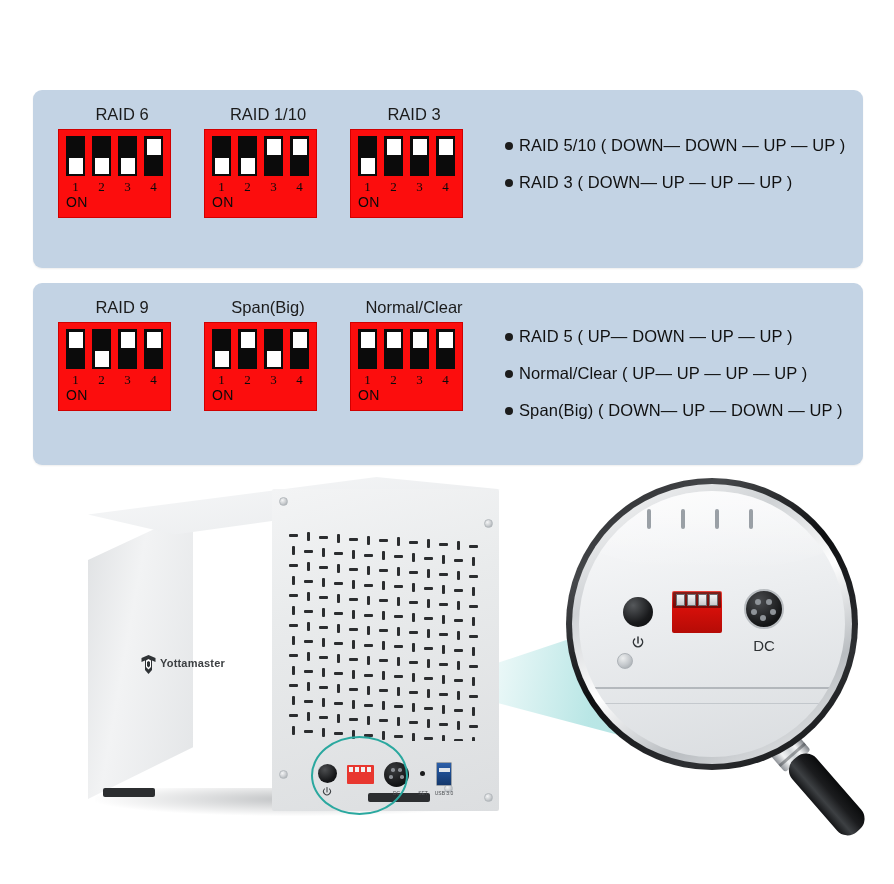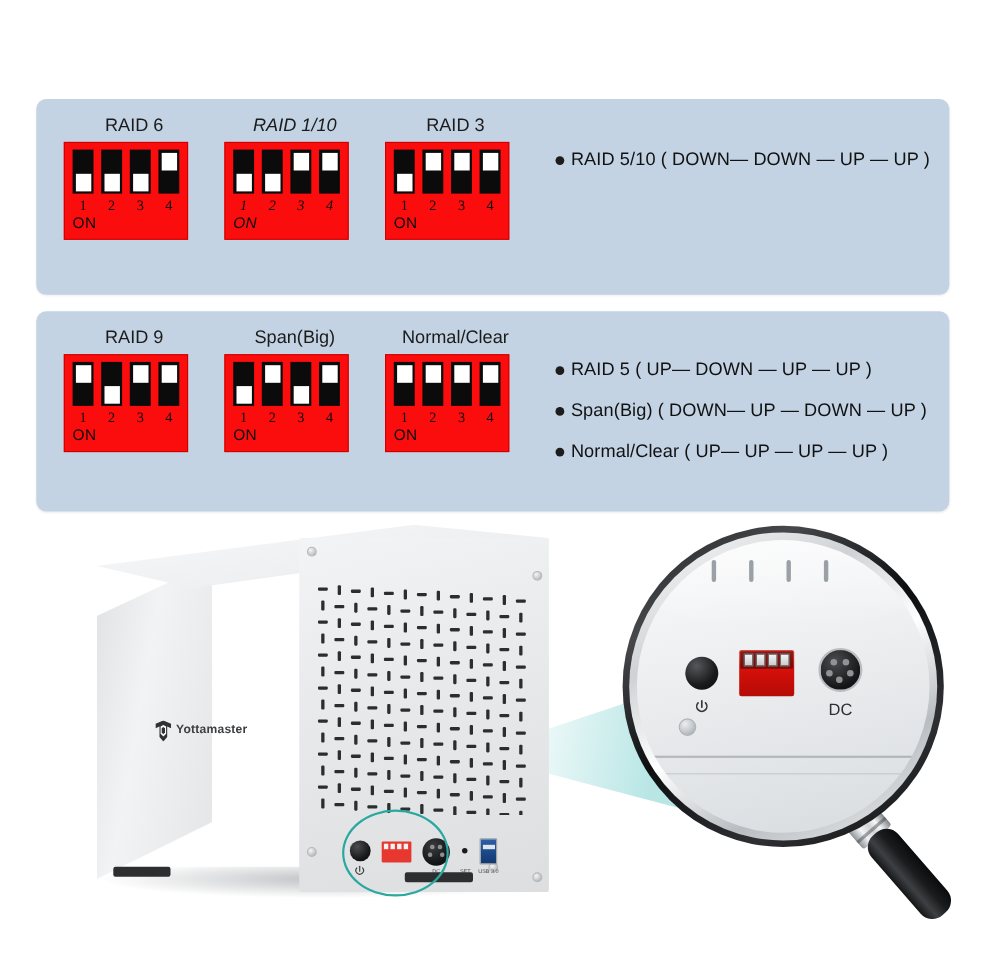--- a/index.html
+++ b/index.html
@@ -305,21 +305,21 @@
       <div class="num-row">
         <div class="num">1</div>
         <div class="num">2</div>
         <div class="num">3</div>
         <div class="num">4</div>
       </div>
       <div class="on-label">ON</div>
     </div>
   </div>
 
-  <div class="dipgroup" style="left:204px;top:105px;width:128px;height:118px;font-style:italic;">
+  <div class="dipgroup" style="left:204px;top:105px;width:128px;height:118px;">
     <div class="dip-title">RAID  1/10</div>
     <div class="dip-body">
       <div class="sw-row">
         <div class="sw down">
             <div class="knob"></div>
           </div>
         <div class="sw down">
             <div class="knob"></div>
           </div>
         <div class="sw up">
@@ -364,20 +364,24 @@
       </div>
       <div class="on-label">ON</div>
     </div>
   </div>
 
   <div class="bullets" style="left:505px;top:136px;">
     <div class="bullet-line">
       <span class="dot"></span>
       <span>RAID 5/10  ( DOWN— DOWN — UP — UP )</span>
     </div>
+    <div class="bullet-line">
+      <span class="dot"></span>
+      <span>RAID 3 ( DOWN— UP  — UP — UP )</span>
+    </div>
   </div>
 
   <div class="panel" id="panel-2"></div>
 
   <div class="dipgroup" style="left:58px;top:298px;width:128px;height:118px;">
     <div class="dip-title">RAID 9</div>
     <div class="dip-body">
       <div class="sw-row">
         <div class="sw up">
             <div class="knob"></div>
@@ -456,25 +460,25 @@
     </div>
   </div>
 
   <div class="bullets" style="left:505px;top:327px;">
     <div class="bullet-line">
       <span class="dot"></span>
       <span>RAID 5  ( UP— DOWN — UP — UP )</span>
     </div>
     <div class="bullet-line">
       <span class="dot"></span>
-      <span>Span(Big)  ( DOWN— UP — DOWN — UP )</span>
+      <span>Normal/Clear ( UP— UP — UP — UP )</span>
     </div>
     <div class="bullet-line">
       <span class="dot"></span>
-      <span>Normal/Clear ( UP— UP — UP — UP )</span>
+      <span>Span(Big)  ( DOWN— UP — DOWN — UP )</span>
     </div>
   </div>
 
   <div id="photo">
 
     <div class="beam" style="top:130px;"></div>
 
     <div class="enc-shadow" style="top:322px;"></div>
     <div class="enc-left" style="top:45px;"></div>
     <div class="enc-top" style="top:11px;"></div>

